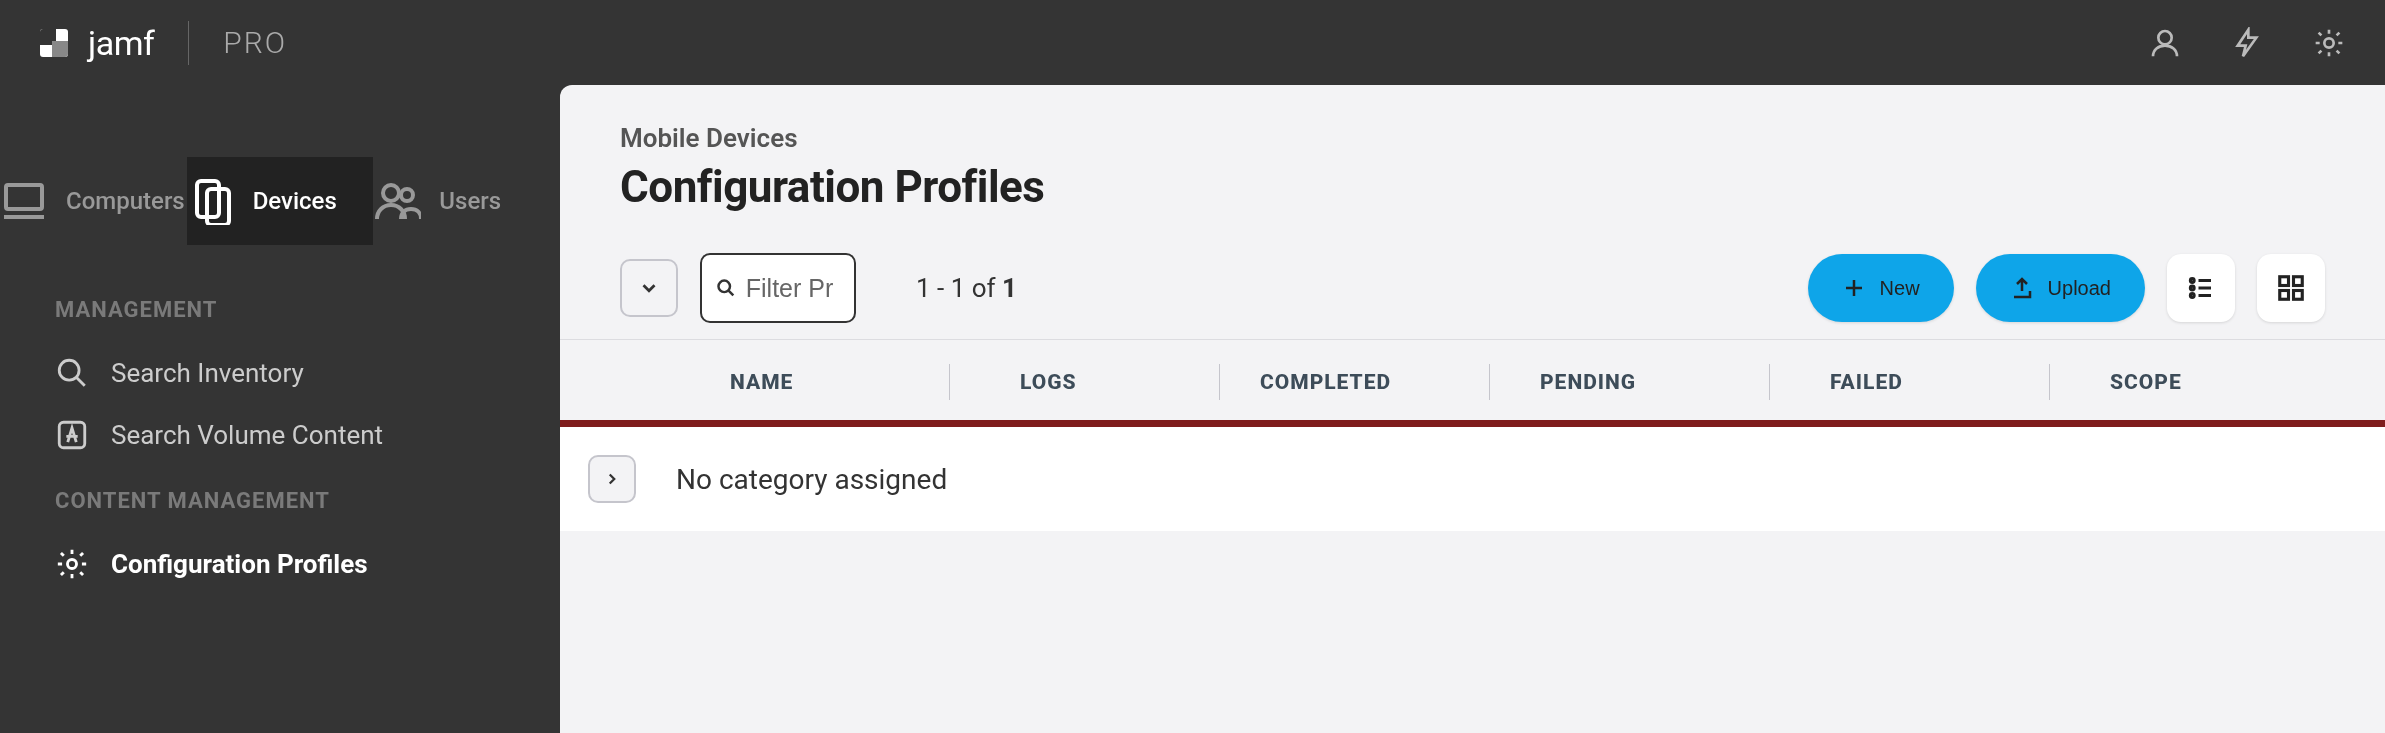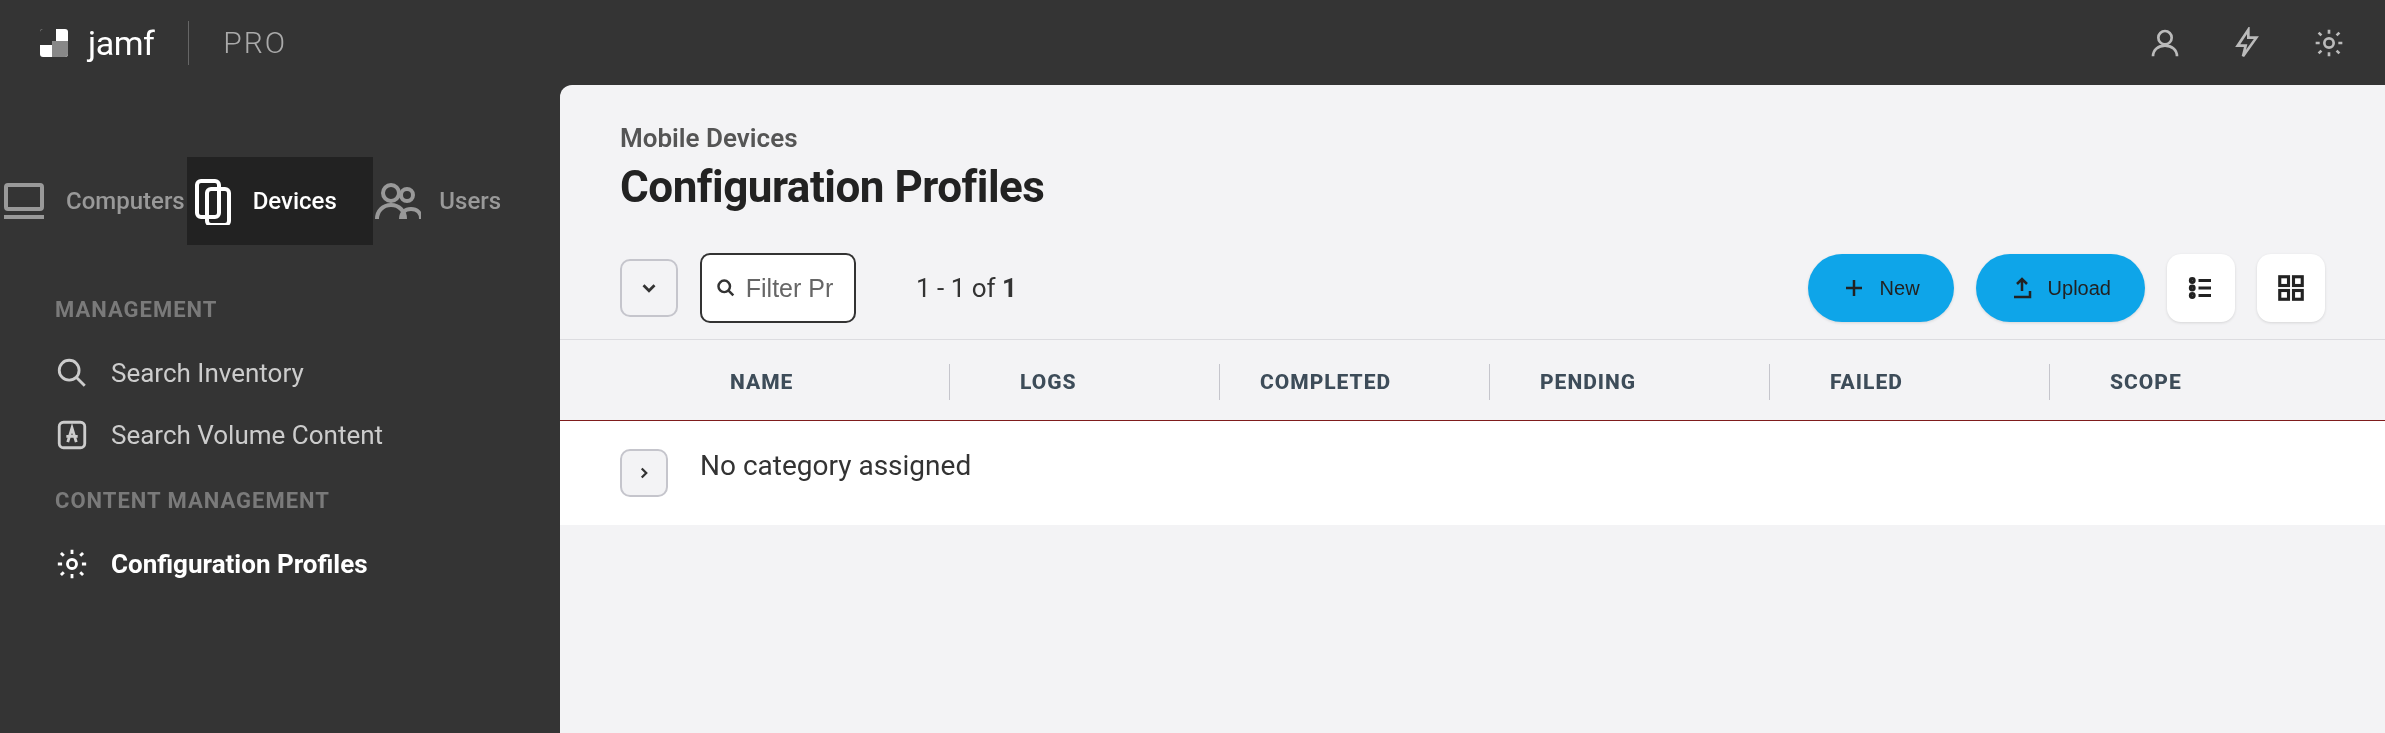--- a/index.html
+++ b/index.html
@@ -247,21 +247,21 @@
       display: flex;
       align-items: center;
       justify-content: center;
       cursor: pointer;
     }
     .square-btn svg { width: 30px; height: 30px; stroke: #222; fill: none; stroke-width: 2.5; }
 
     .table-head-row {
       display: flex;
       padding: 30px 60px 26px 60px;
-      border-bottom: 1px solid #7f1d1d;
+      border-bottom: 7px solid #7f1d1d;
     }
     .th {
       font-size: 21px;
       font-weight: 800;
       color: #3d4c59;
       letter-spacing: 1px;
       position: relative;
     }
     .th-divider {
       position: absolute;
@@ -273,23 +273,23 @@
     }
     .col-name { flex: 0 0 330px; padding-left: 110px; }
     .col-logs { flex: 0 0 270px; padding-left: 70px; }
     .col-completed { flex: 0 0 270px; padding-left: 40px; }
     .col-pending { flex: 0 0 280px; padding-left: 50px; }
     .col-failed { flex: 0 0 280px; padding-left: 60px; }
     .col-scope { flex: 1; padding-left: 60px; }
 
     .group-row {
       display: flex;
-      align-items: flex-start;
-      padding: 28px 60px;
-      gap: 32px;
+      align-items: center;
+      padding: 28px 28px;
+      gap: 40px;
       background: #fff;
     }
     .group-chevron {
       width: 48px;
       height: 48px;
       border: 2px solid #c5c5cc;
       border-radius: 10px;
       display: flex;
       align-items: center;
       justify-content: center;

